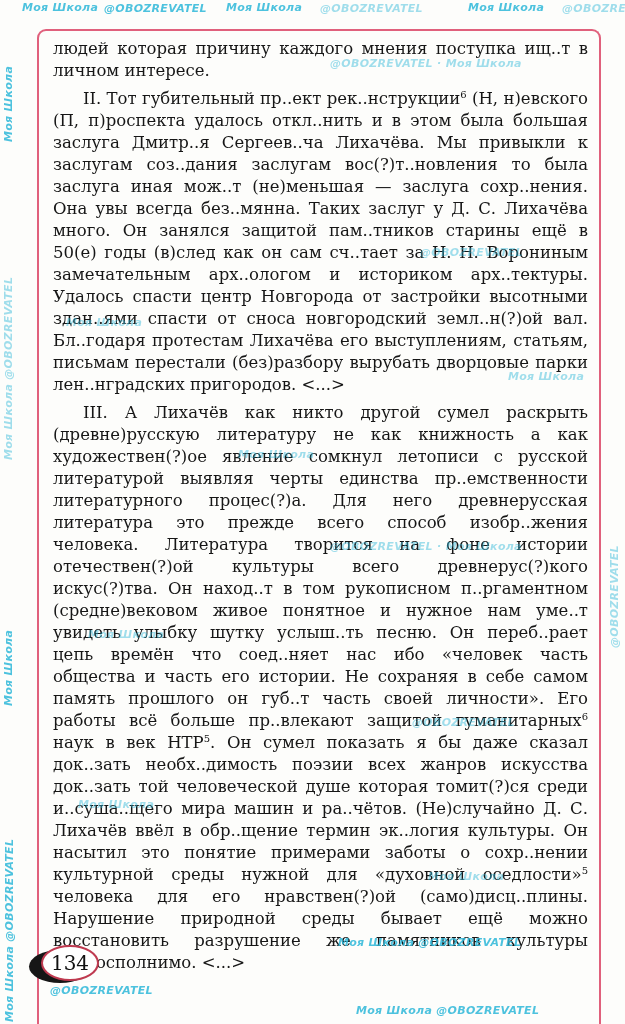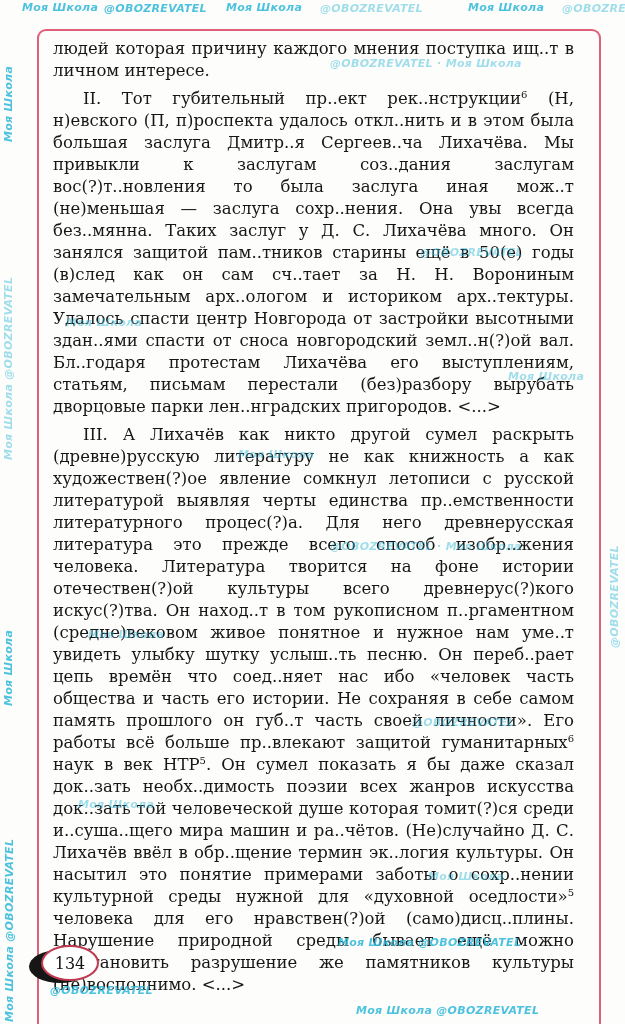--- a/index.html
+++ b/index.html
@@ -25,21 +25,21 @@
   .content {
     position:absolute;
     left:53px; top:38px;
     width:535px;
     z-index:2;
     color:#161616;
     font-size:16.5px;
     line-height:22px;
     text-align:justify;
   }
-  .para { margin:0 14px 6px 0; text-indent:30px; }
+  .para { margin:0 0 6px 0; text-indent:30px; }
   .para.no-indent { text-indent:0; }
   sup { font-size:10px; line-height:0; vertical-align:super; }
   .it { }
 
   
   .badge-shadow {
     position:absolute;
     left:29px; top:950px;
     width:62px; height:33px;
     background:#161616;
@@ -49,21 +49,21 @@
   .badge {
     position:absolute;
     left:41px; top:945px;
     width:54px; height:32px;
     background:#ffffff;
     border:2px solid #bf3a50;
     border-radius:50%;
     box-shadow:0 0 0 1.5px #ffffff inset;
     display:flex; align-items:center; justify-content:center;
     z-index:4;
-    font-size:16px;
+    font-size:20px;
     color:#111111;
   }
 
   
   .wm-layer { position:absolute; inset:0; z-index:5; pointer-events:none; }
   .wm {
     position:absolute;
     font-family:"DejaVu Sans", sans-serif;
     font-size:11px;
     font-weight:bold;

